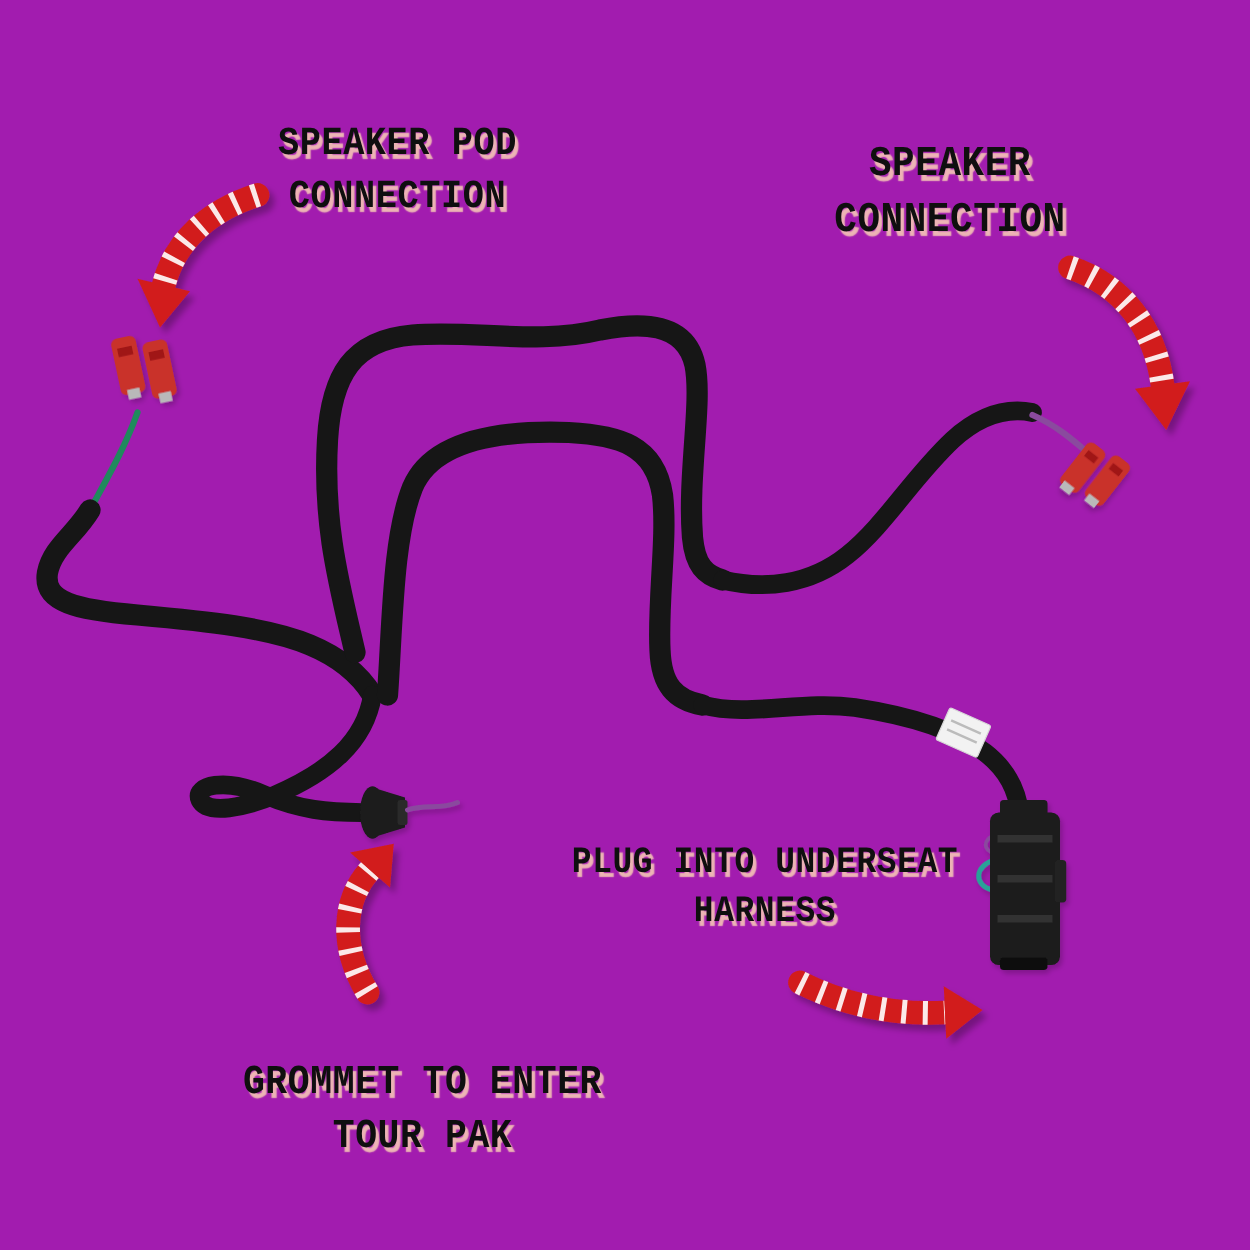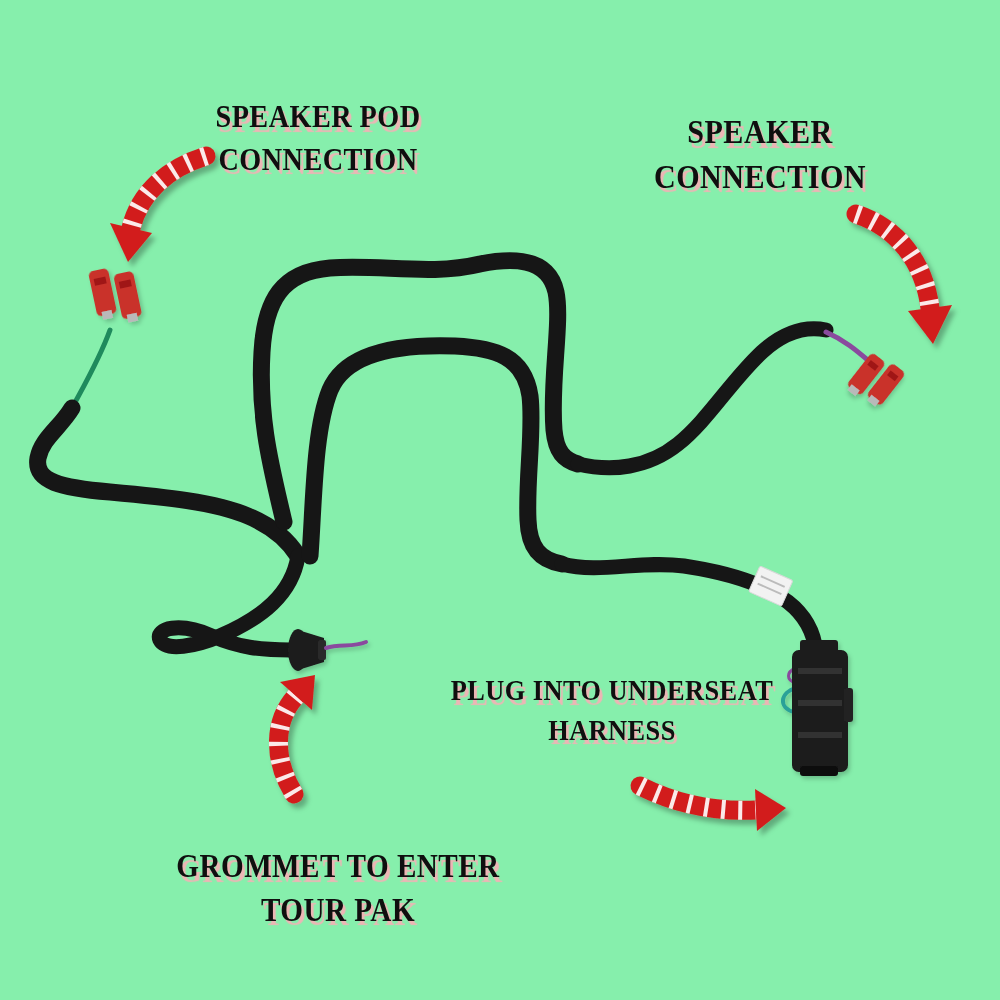--- a/index.html
+++ b/index.html
@@ -1,17 +1,17 @@
 <!DOCTYPE html>
 <html><head>
 <meta charset="utf-8">
 <style>
   html,body{margin:0;padding:0;background:#ffffff;}
-  .stage{position:relative;width:1000px;height:1000px;background:#86efac;overflow:hidden;
-         font-family:Liberation Serif, serif;}
+  .stage{position:relative;width:1000px;height:1000px;background:#a21caf;overflow:hidden;
+         font-family:Liberation Mono, monospace;}
   .stage svg{position:absolute;left:0;top:0;}
   .label{position:absolute;text-align:center;color:#0f0f0f;font-weight:800;
          text-transform:uppercase;letter-spacing:0.5px;line-height:1.32;
          text-shadow:3px 4px 1px #edb5b5;transform:scale(0.94,1.06);}
   .label .line{white-space:nowrap;}
   .lbl-pod{left:148px;top:98px;width:340px;font-size:30px;}
   .lbl-speaker{left:610px;top:112px;width:300px;font-size:32px;}
   .lbl-underseat{left:412px;top:674px;width:400px;font-size:28px;}
   .lbl-grommet{left:158px;top:848px;width:360px;font-size:31px;}
 </style>

